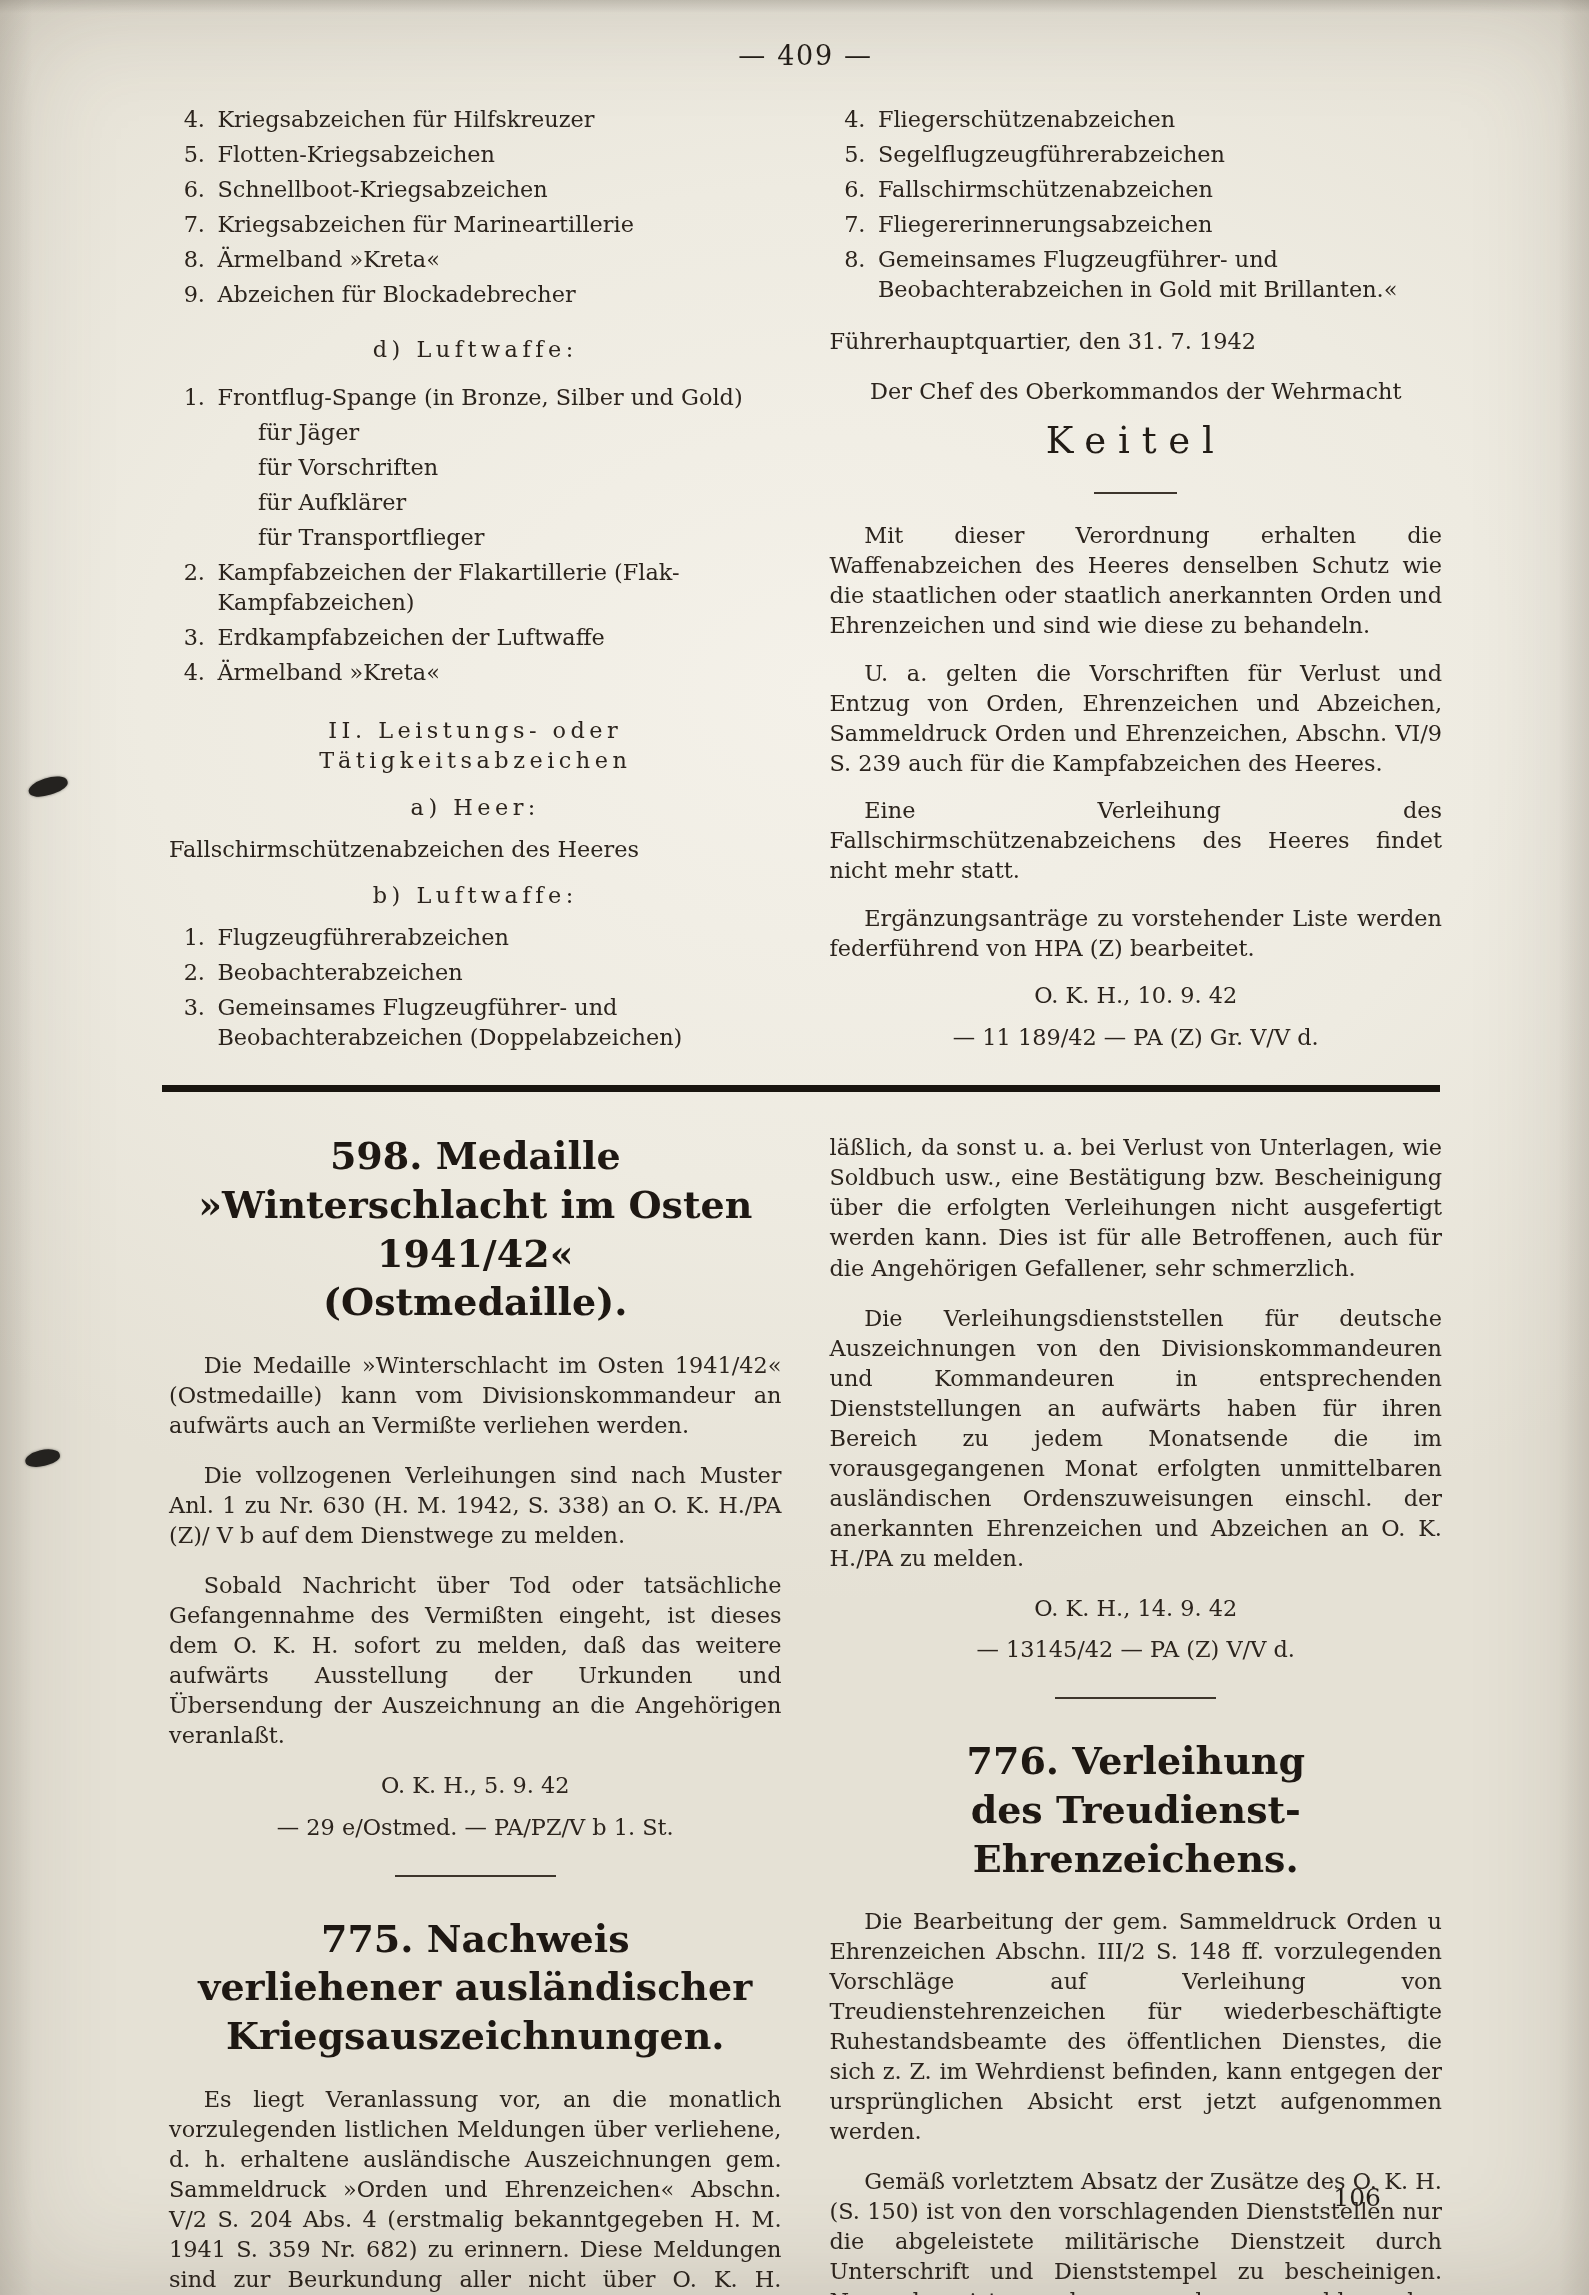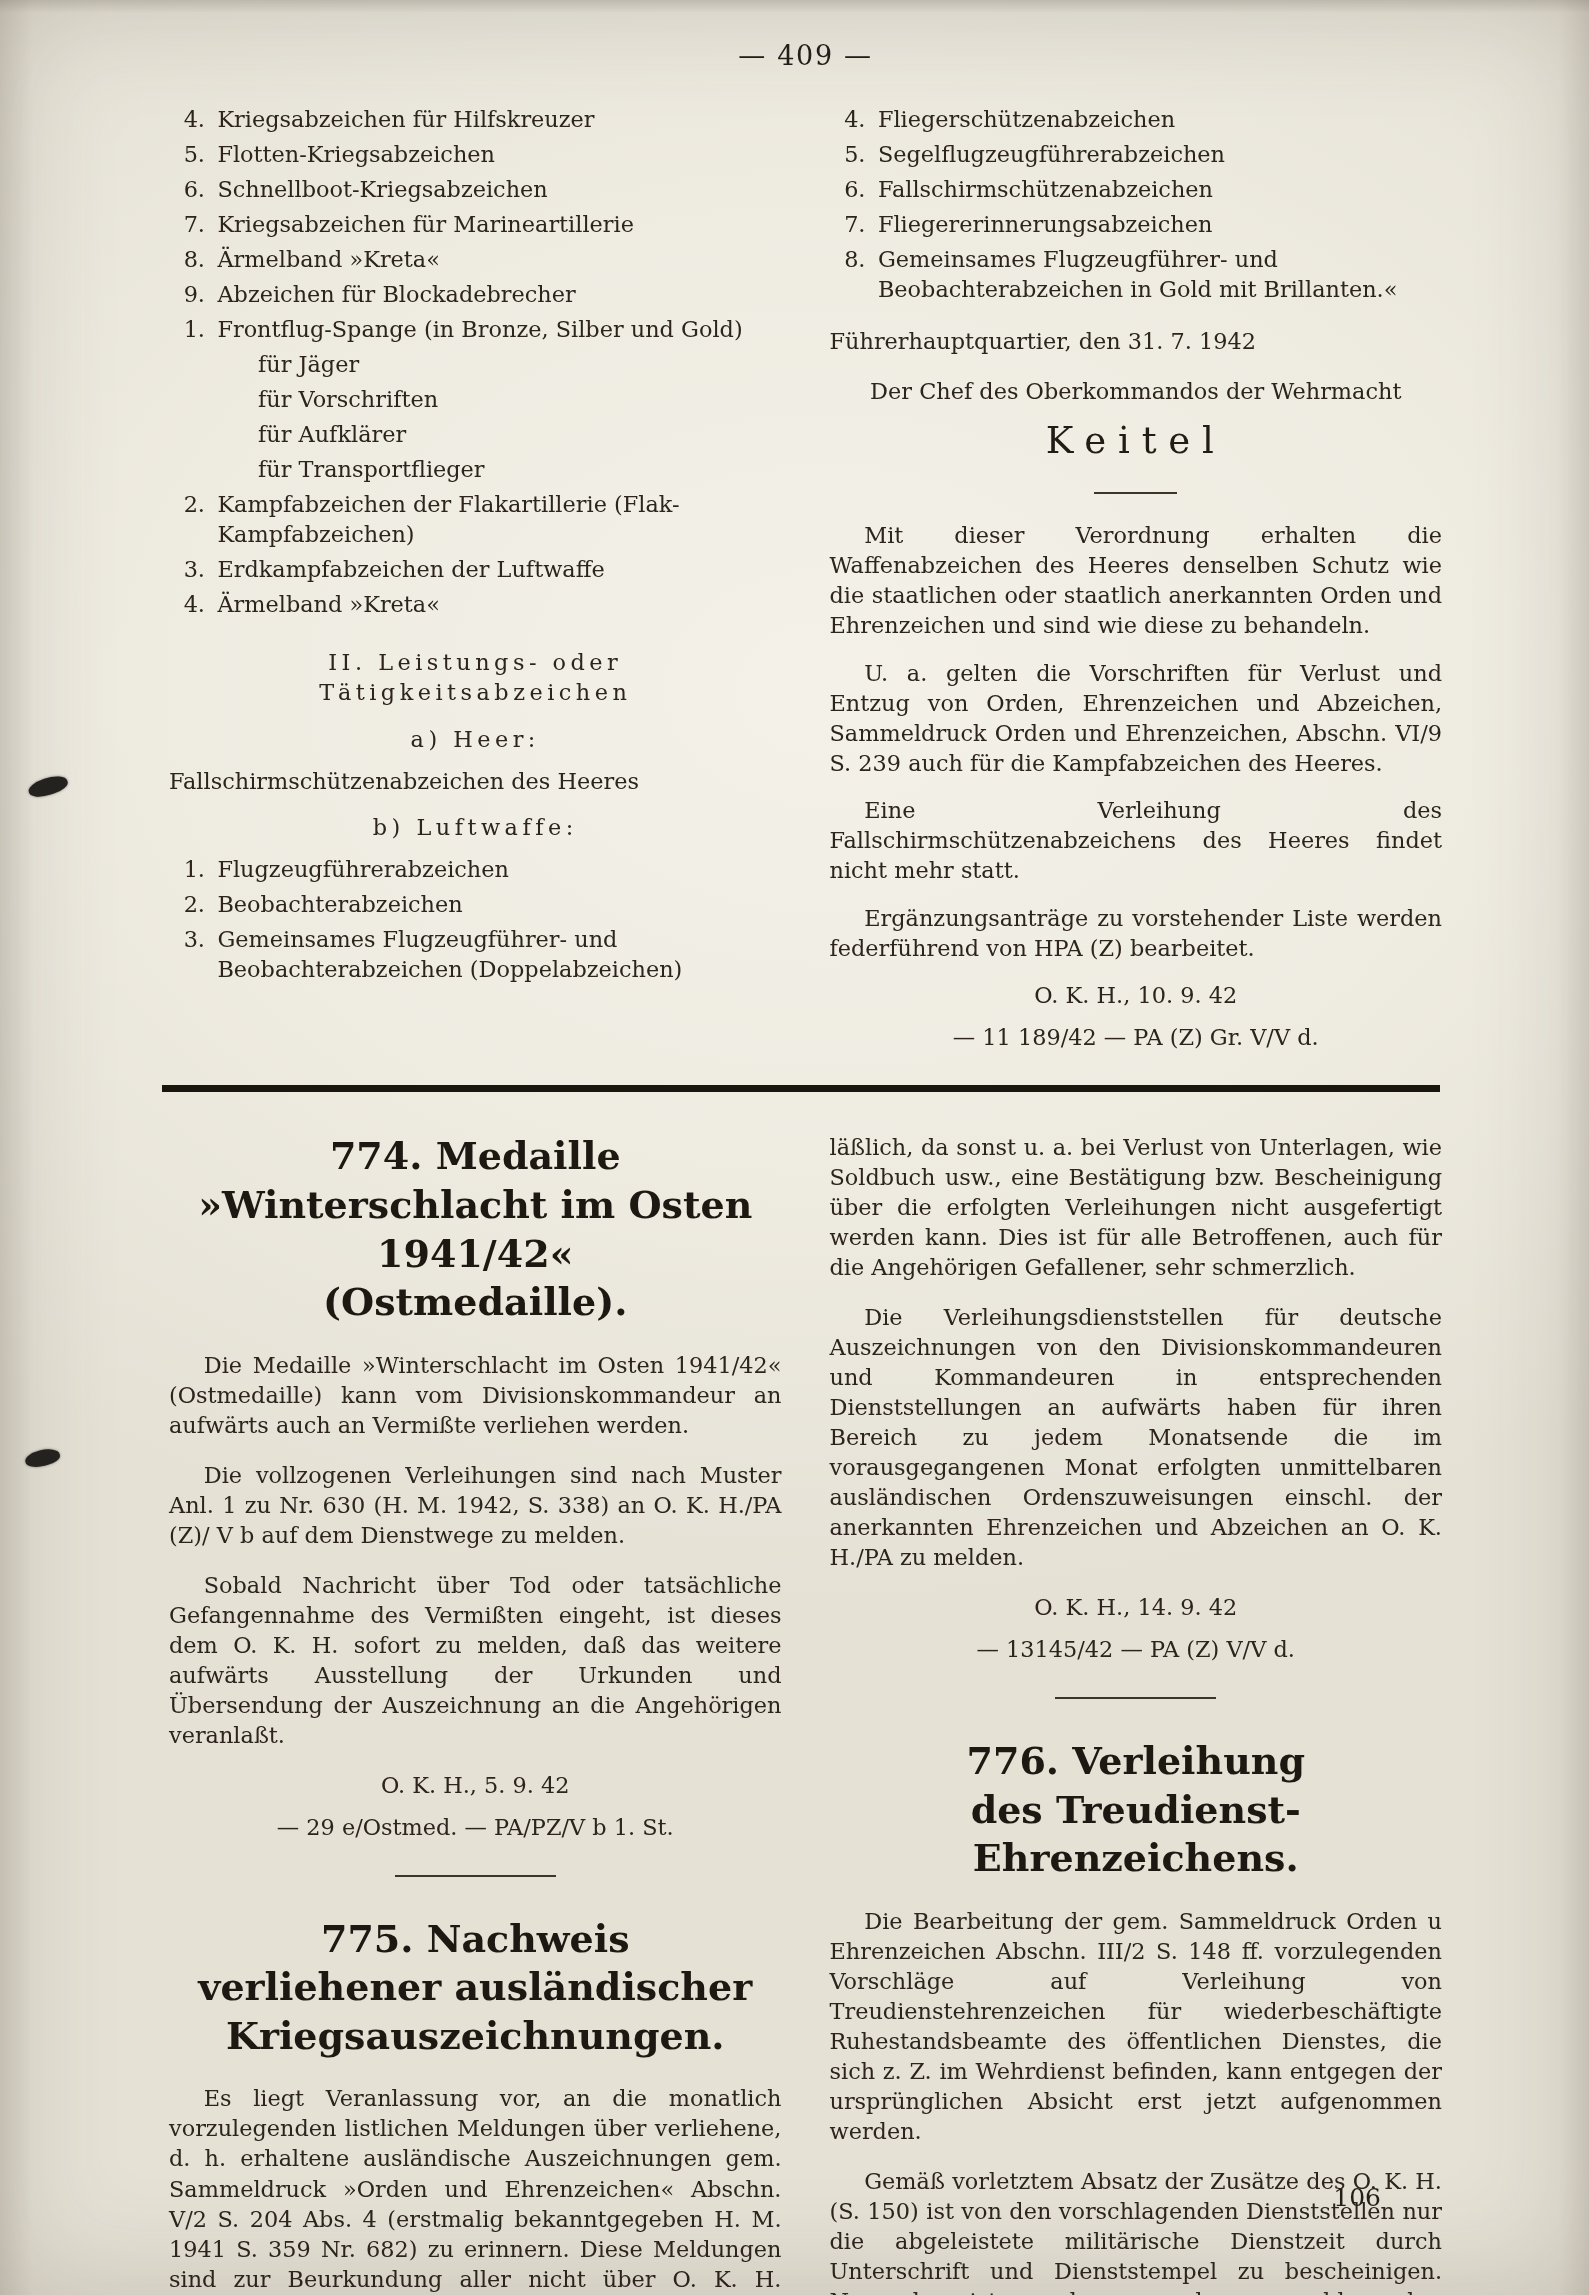--- a/index.html
+++ b/index.html
@@ -88,20 +88,21 @@
           <div class="li">
             <span class="num">8.</span>
             <span class="txt">Ärmelband »Kreta«</span>
           </div>
           <div class="li">
             <span class="num">9.</span>
             <span class="txt">Abzeichen für Blockadebrecher</span>
           </div>
         </div>
 
+        <div class="ctr sp h-d">d) Luftwaffe:</div>
 
         <div class="list">
           <div class="li">
             <span class="num">1.</span>
             <span class="txt">Frontflug-Spange (in Bronze, Silber und Gold)</span>
           </div>
           <div class="sub">für Jäger</div>
           <div class="sub">für Vorschriften</div>
           <div class="sub">für Aufklärer</div>
           <div class="sub">für Transportflieger</div>
@@ -182,21 +183,21 @@
         </div>
       </div>
     </section>
 
     <div class="thick-rule"></div>
 
     <section class="cols bottom">
 
       <div class="col">
         <h2 class="art-title">
-          <span class="tl">774. Medaille</span>
+          <span class="tl">598. Medaille</span>
           <span class="tl">»Winterschlacht im Osten 1941/42«</span>
           <span class="tl">(Ostmedaille).</span>
         </h2>
 
         <p class="para">Die Medaille »Winterschlacht im Osten 1941/42« (Ostmedaille) kann vom Divisionskommandeur an aufwärts auch an Vermißte verliehen werden.</p>
         <p class="para">Die vollzogenen Verleihungen sind nach Muster Anl. 1 zu Nr. 630 (H. M. 1942, S. 338) an O. K. H./PA (Z)/ V b auf dem Dienstwege zu melden.</p>
         <p class="para">Sobald Nachricht über Tod oder tatsächliche Gefangennahme des Vermißten eingeht, ist dieses dem O. K. H. sofort zu melden, daß das weitere aufwärts Ausstellung der Urkunden und Übersendung der Auszeichnung an die Angehörigen veranlaßt.</p>
 
         <div class="sig">
           <div class="sig-org">O. K. H., 5. 9. 42</div>

